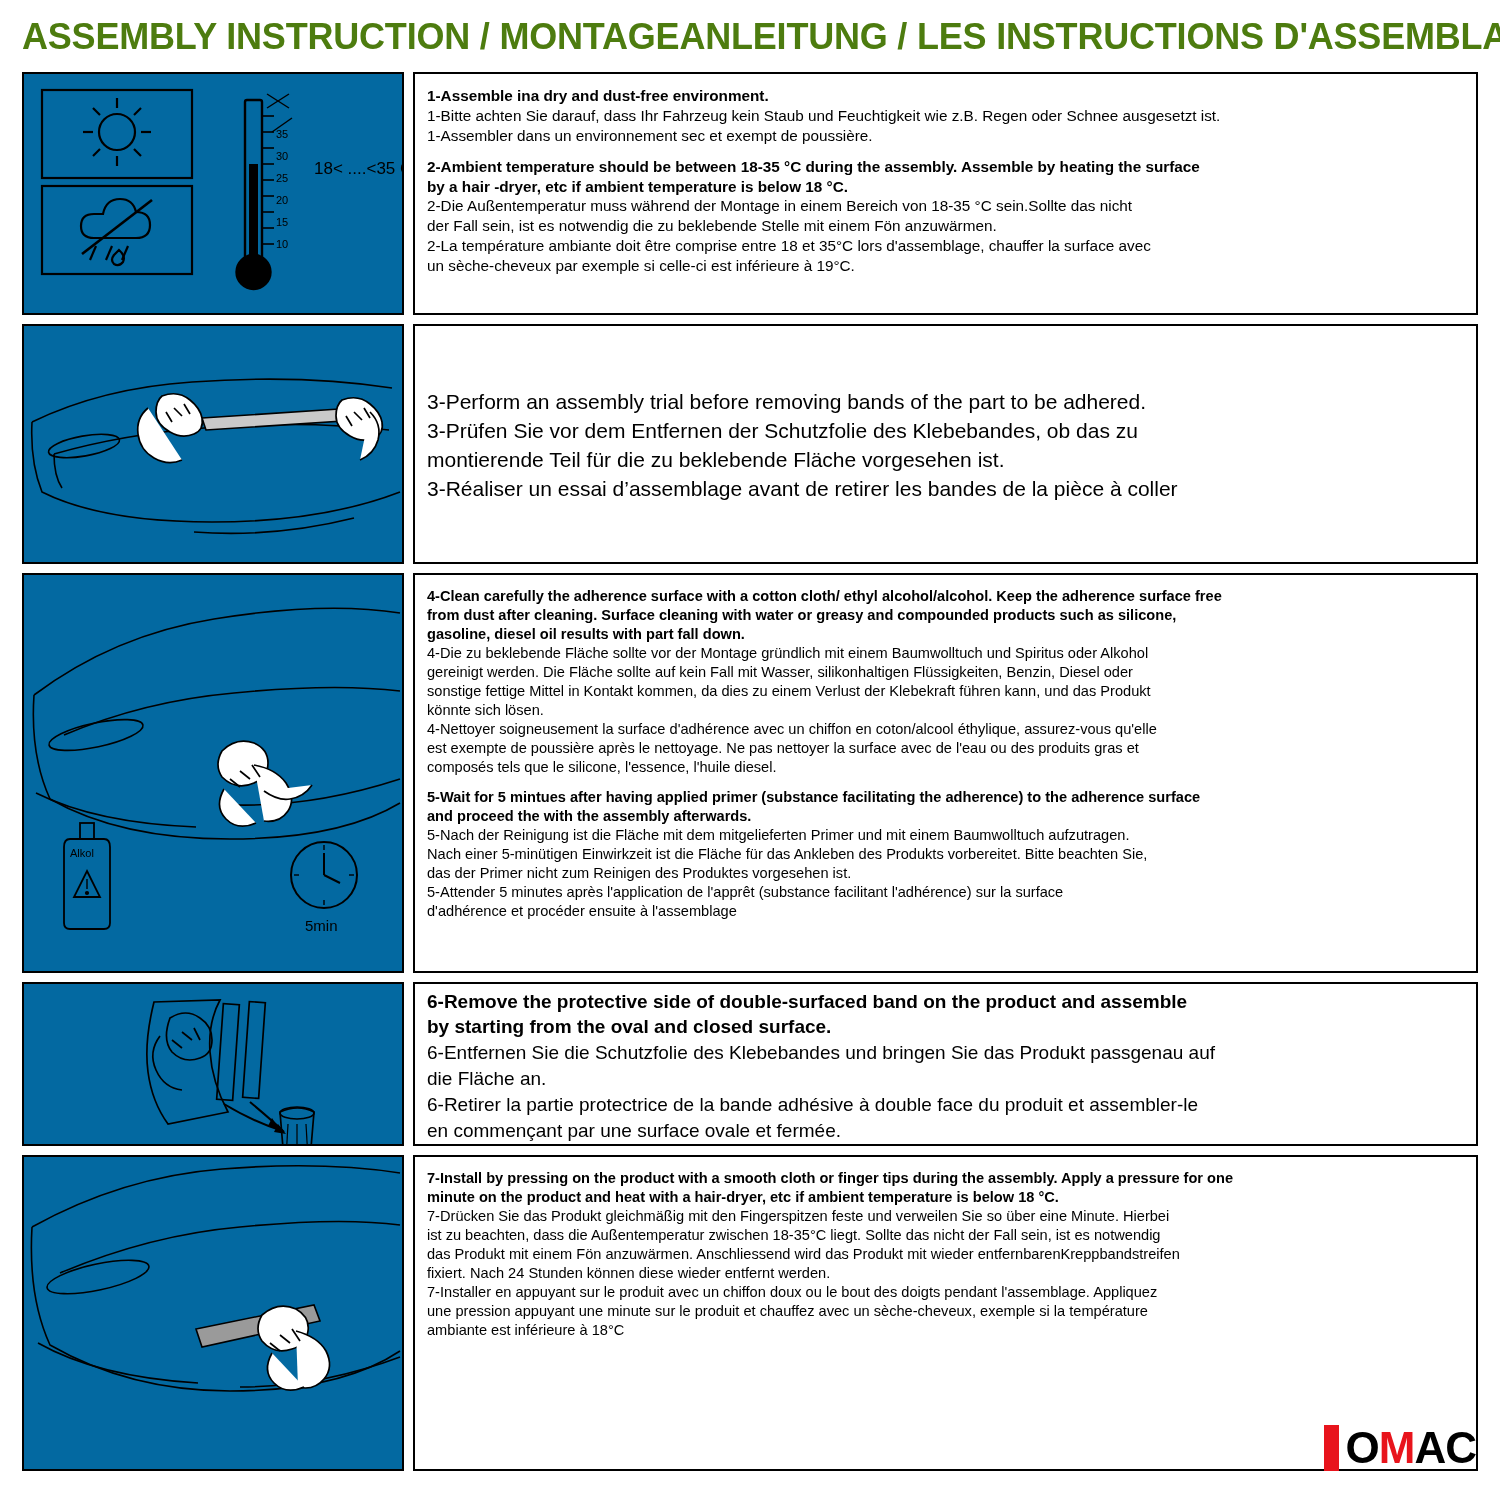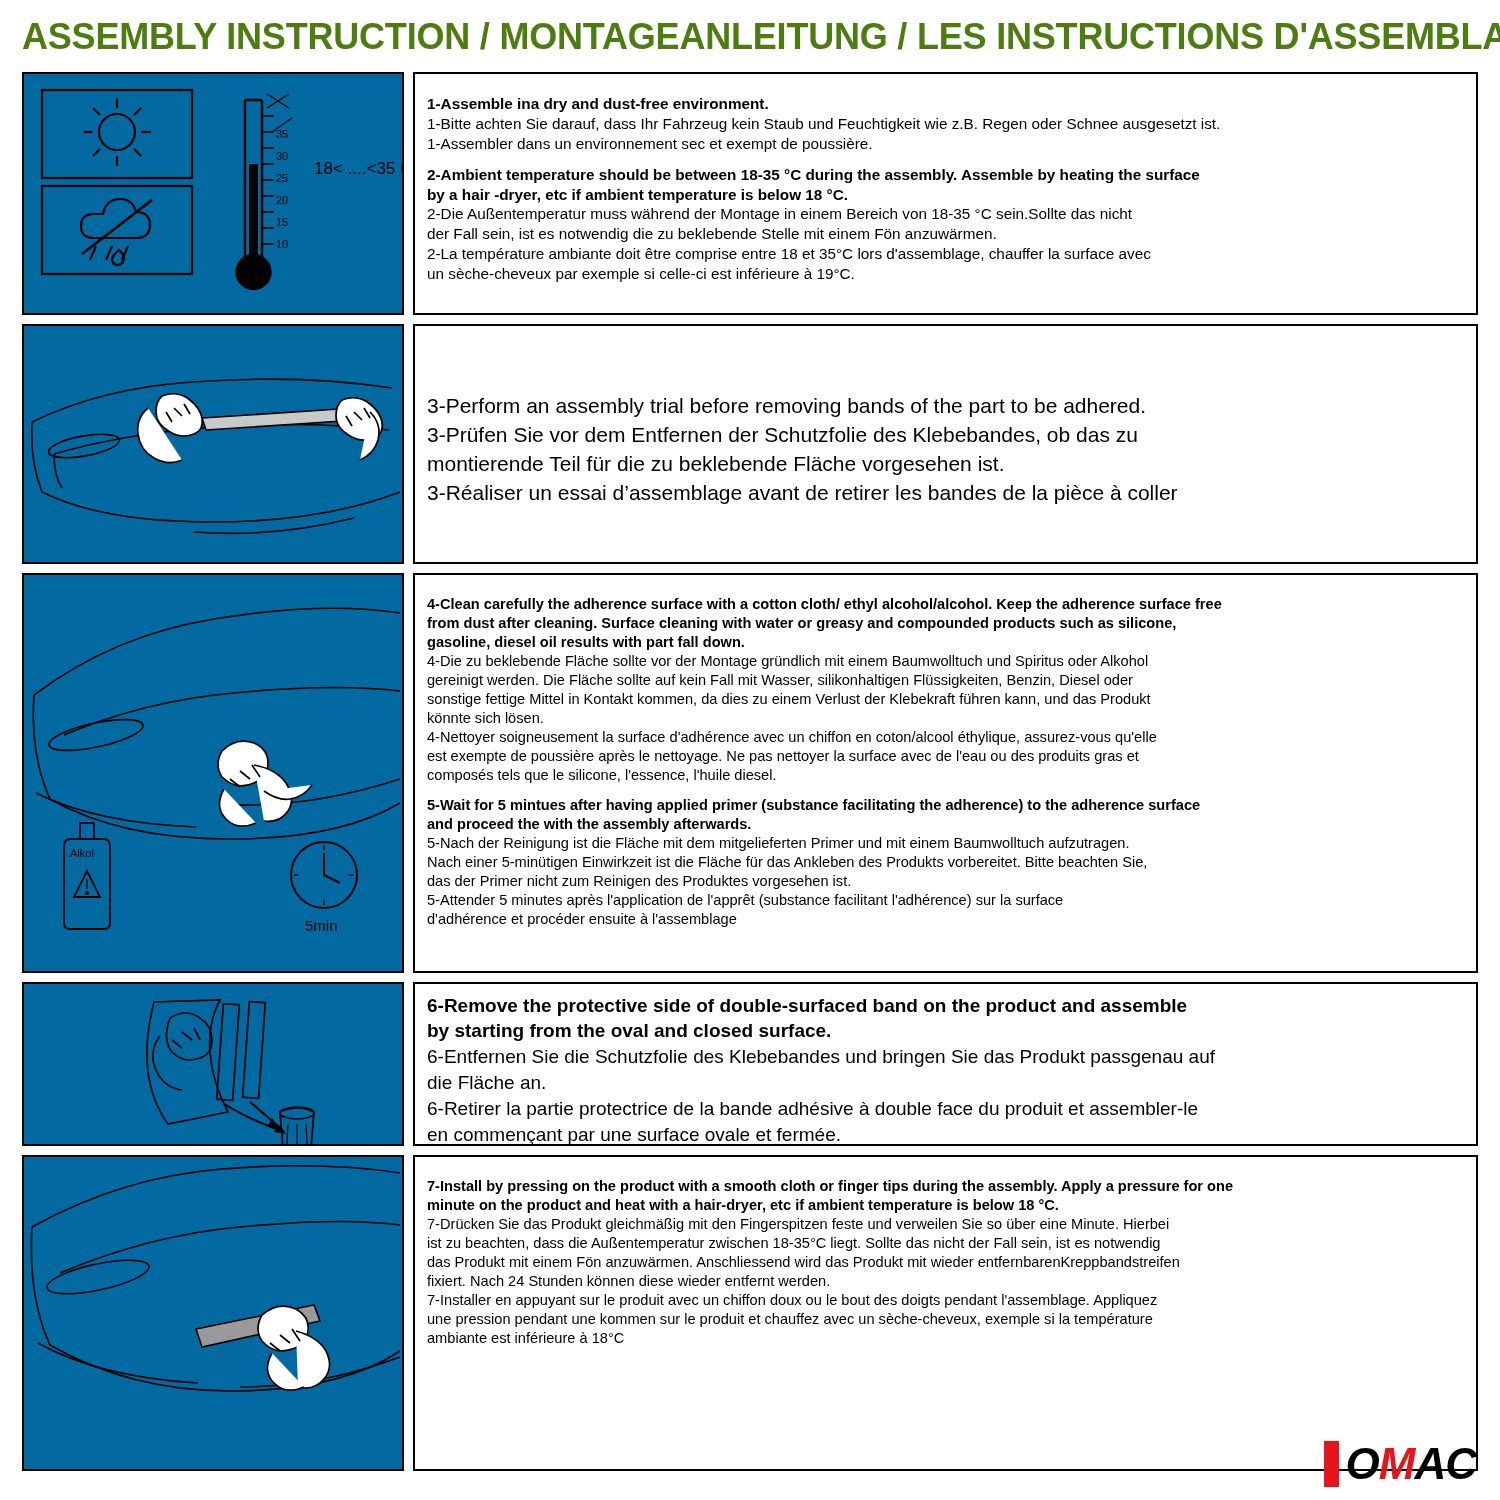--- a/index.html
+++ b/index.html
@@ -47,21 +47,21 @@
     box-sizing: border-box;
     position: relative;
     background: #0369a1;
     overflow: hidden;
   }
   .cell-txt {
     flex: 1 1 auto;
     border: 2px solid #000;
     box-sizing: border-box;
     background: #fff;
-    padding: 20px 12px 8px 12px;
+    padding: 12px 12px 8px 12px;
     overflow: hidden;
   }
   .p {
     font-size: 15.3px;
     line-height: 1.30;
     margin: 0;
   }
   .p.b {
     font-weight: bold;
   }
@@ -93,25 +93,24 @@
   .r2 { height: 240px; }
   .r3 { height: 400px; }
   .r4 { height: 164px; }
   .r5 { height: 316px; }
 
   svg { display: block; }
 
   .omac {
     position: absolute;
     right: 24px;
-    bottom: 10px;
+    bottom: 26px;
     display: flex;
     align-items: center;
     height: 52px;
-    font-style: italic;
   }
   .omac .bar {
     width: 15px;
     height: 46px;
     background: #e8141c;
     margin-right: 7px;
   }
   .omac .txt {
     font-size: 44px;
     font-weight: bold;
@@ -360,21 +359,21 @@
         </svg>
       </div>
       <div class="cell-txt sm">
         <p class="p b">7-Install by pressing on the product with a smooth cloth or finger tips during the assembly. Apply a pressure for one</p>
         <p class="p b">minute on the product and heat with a hair-dryer, etc if ambient temperature is below 18 °C.</p>
         <p class="p">7-Drücken Sie das Produkt gleichmäßig mit den Fingerspitzen feste und verweilen Sie so über eine Minute. Hierbei</p>
         <p class="p">ist zu beachten, dass die Außentemperatur zwischen 18-35°C liegt. Sollte das nicht der Fall sein, ist es notwendig</p>
         <p class="p">das Produkt mit einem Fön anzuwärmen. Anschliessend wird das Produkt mit wieder entfernbarenKreppbandstreifen</p>
         <p class="p">fixiert. Nach 24 Stunden können diese wieder entfernt werden.</p>
         <p class="p">7-Installer en appuyant sur le produit avec un chiffon doux ou le bout des doigts pendant l'assemblage. Appliquez</p>
-        <p class="p">une pression pendant une kommen sur le produit et chauffez avec un sèche-cheveux, exemple si la température</p>
+        <p class="p">une pression appuyant une minute sur le produit et chauffez avec un sèche-cheveux, exemple si la température</p>
         <p class="p">ambiante est inférieure à 18°C</p>
       </div>
     </div>
 
   </div>
 
   <div class="omac">
     <div class="bar"></div>
     <div class="txt"><span>O</span><span class="m">M</span><span>AC</span></div>
   </div>

